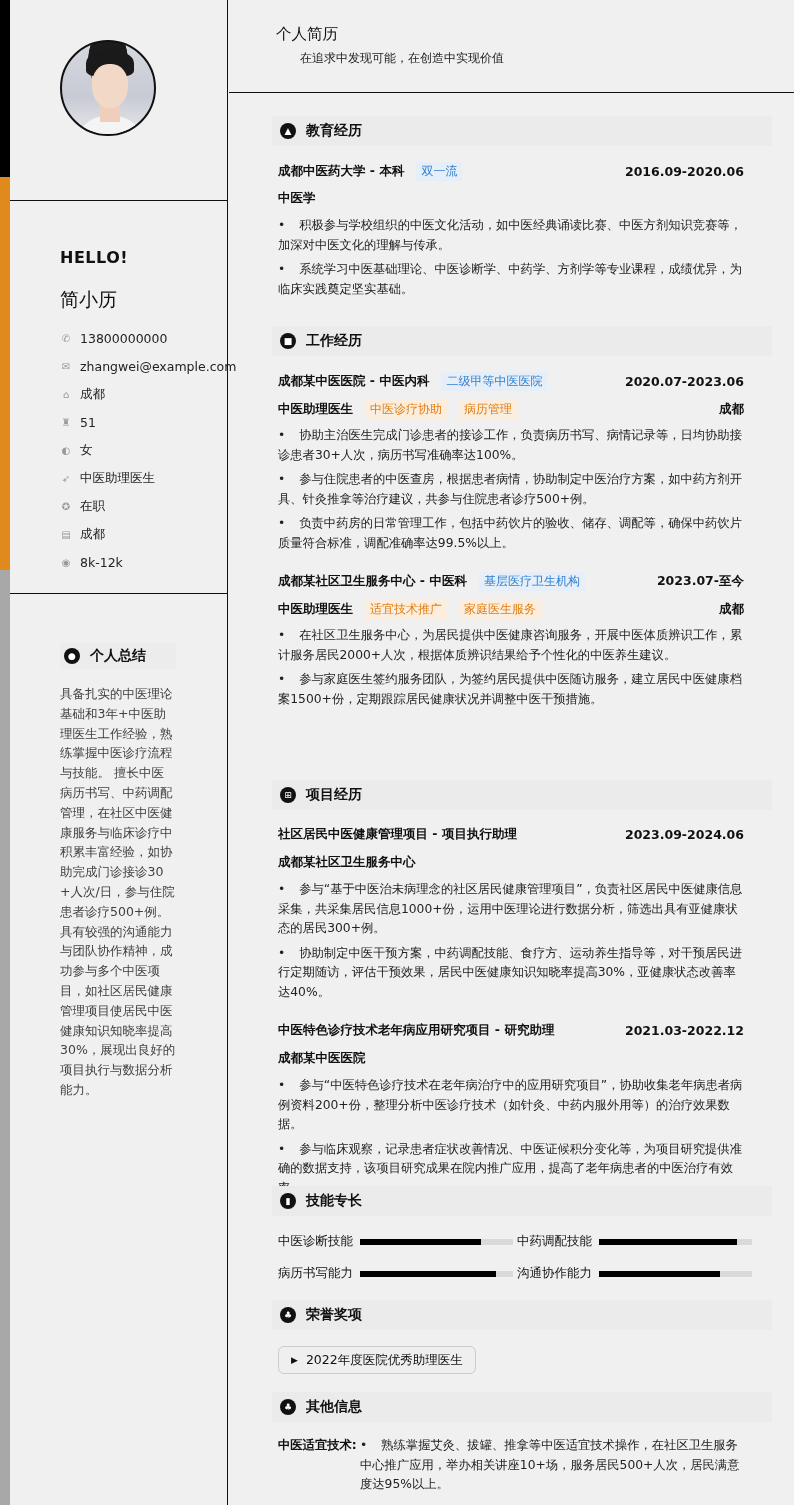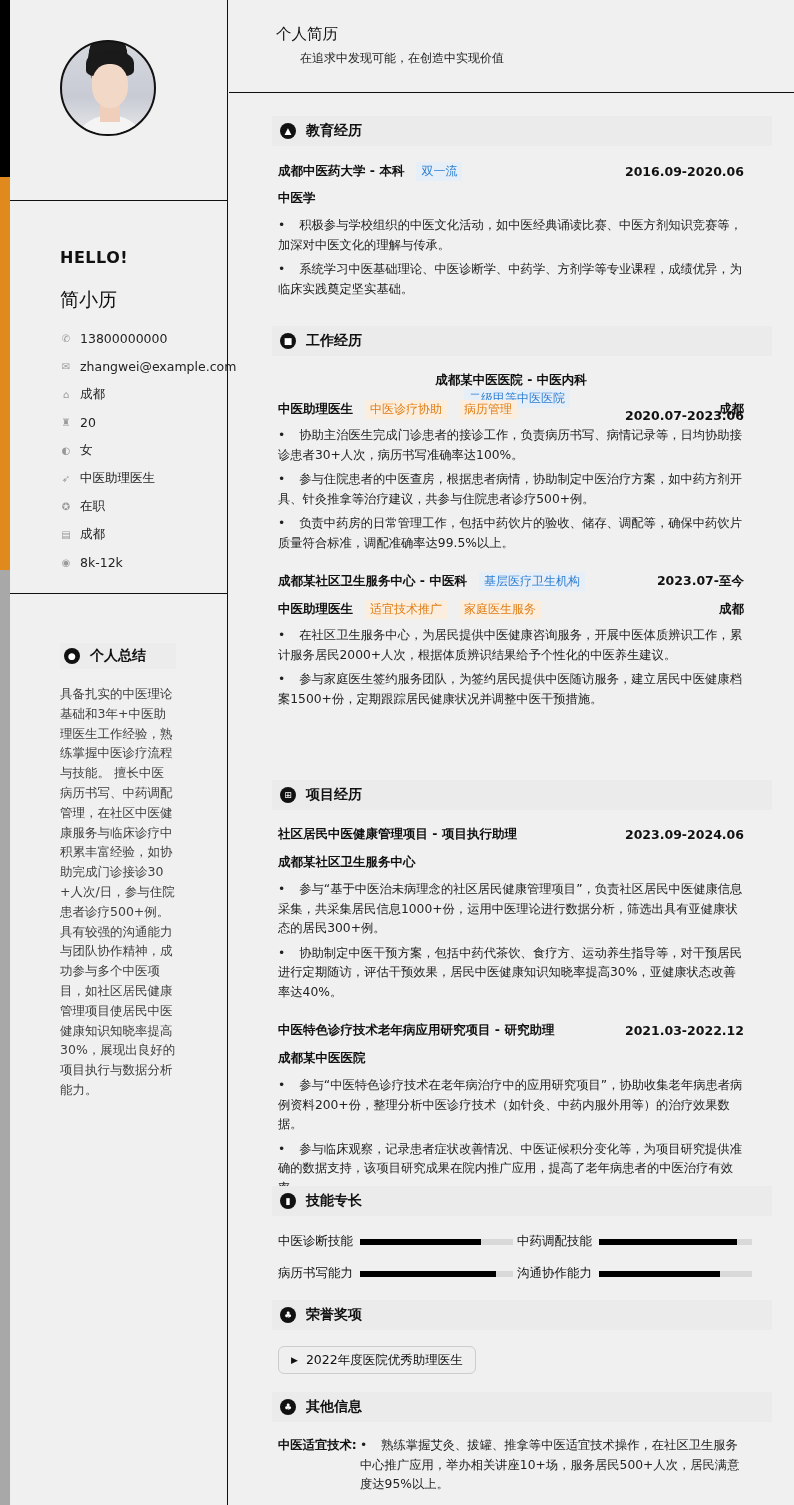--- a/index.html
+++ b/index.html
@@ -90,21 +90,21 @@
   <li>
       <span class="ico">✉</span>
       <span>zhangwei@example.com</span>
     </li>
   <li>
       <span class="ico">⌂</span>
       <span>成都</span>
     </li>
   <li>
       <span class="ico">♜</span>
-      <span>20</span>
+      <span>51</span>
     </li>
   <li>
       <span class="ico">◐</span>
       <span>女</span>
     </li>
   <li>
       <span class="ico">➶</span>
       <span>中医助理医生</span>
     </li>
   <li>
@@ -147,21 +147,21 @@
 </div>
 <ul class="bullets" style="top:216px;">
   <li>积极参与学校组织的中医文化活动，如中医经典诵读比赛、中医方剂知识竞赛等，加深对中医文化的理解与传承。</li>
   <li>系统学习中医基础理论、中医诊断学、中药学、方剂学等专业课程，成绩优异，为临床实践奠定坚实基础。</li>
 </ul>
 
 <div class="sec" style="top:326px;">
   <span class="sec-ico">■</span>
   <span class="t">工作经历</span>
 </div>
-<div class="row" style="top:372px;flex-direction:column;">
+<div class="row" style="top:372px;">
   <span class="b">成都某中医医院 - 中医内科</span>
   <span class="tag blue">二级甲等中医医院</span>
   <span class="r">2020.07-2023.06</span>
 </div>
 <div class="row" style="top:400px;">
   <span class="b">中医助理医生</span>
   <span class="tag orange">中医诊疗协助</span>
   <span class="tag orange">病历管理</span>
   <span class="r">成都</span>
 </div>
@@ -193,21 +193,21 @@
 </div>
 <div class="row" style="top:826px;gap:24px;">
   <span class="b">社区居民中医健康管理项目 - 项目执行助理</span>
   <span class="r">2023.09-2024.06</span>
 </div>
 <div class="row" style="top:854px;">
   <span class="b">成都某社区卫生服务中心</span>
 </div>
 <ul class="bullets" style="top:880px;">
   <li>参与“基于中医治未病理念的社区居民健康管理项目”，负责社区居民中医健康信息采集，共采集居民信息1000+份，运用中医理论进行数据分析，筛选出具有亚健康状态的居民300+例。</li>
-  <li>协助制定中医干预方案，包括中药代茶饮、食疗方、运动养生指导等，对干预居民进行定期随访，评估干预效果，居民中医健康知识知晓率提高30%，亚健康状态改善率达40%。</li>
+  <li>协助制定中医干预方案，中药调配技能、食疗方、运动养生指导等，对干预居民进行定期随访，评估干预效果，居民中医健康知识知晓率提高30%，亚健康状态改善率达40%。</li>
 </ul>
 
 <div class="row" style="top:1022px;">
   <span class="b">中医特色诊疗技术老年病应用研究项目 - 研究助理</span>
   <span class="r">2021.03-2022.12</span>
 </div>
 <div class="row" style="top:1050px;">
   <span class="b">成都某中医医院</span>
 </div>
 <ul class="bullets" style="top:1076px;">

